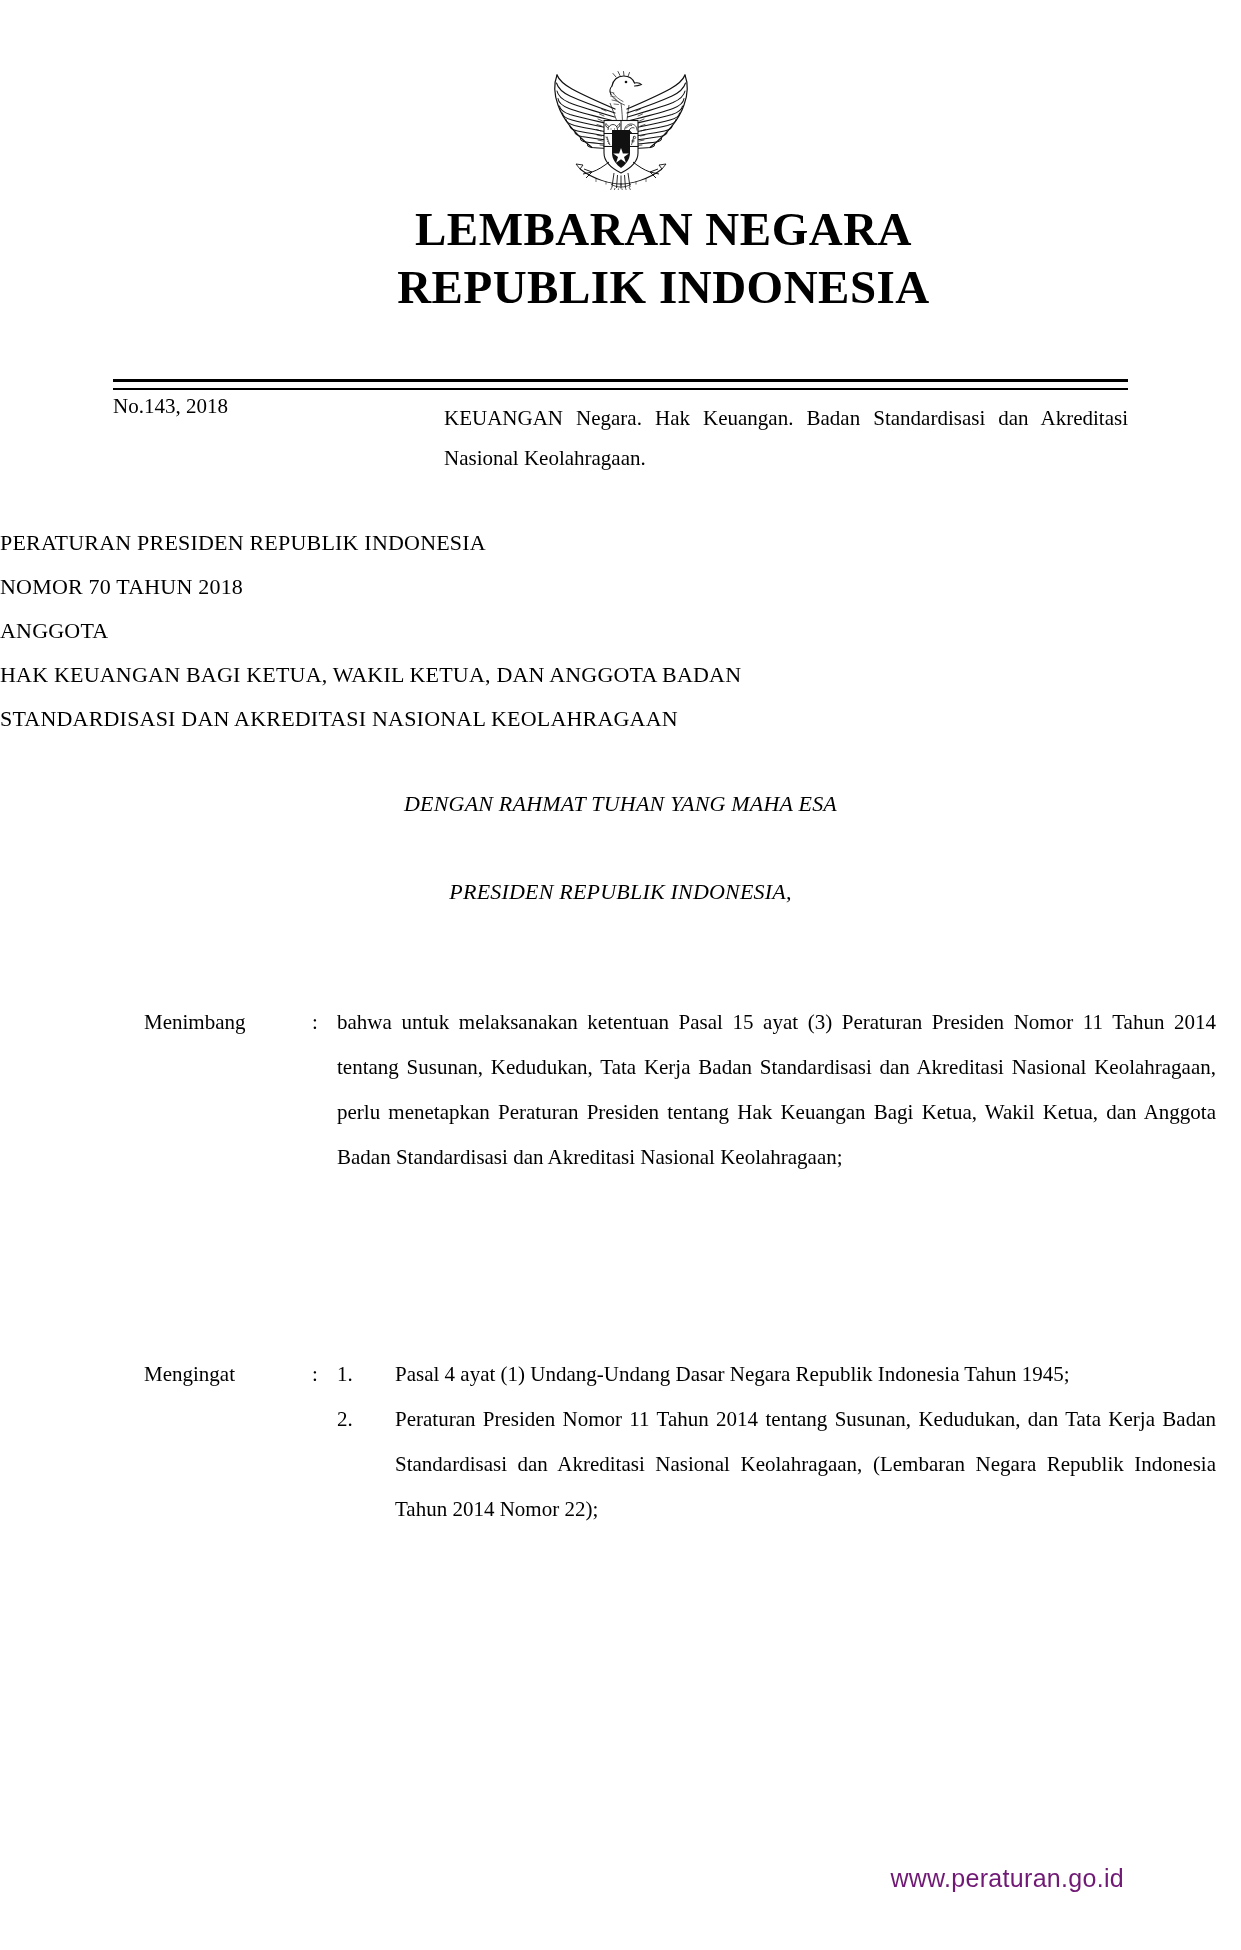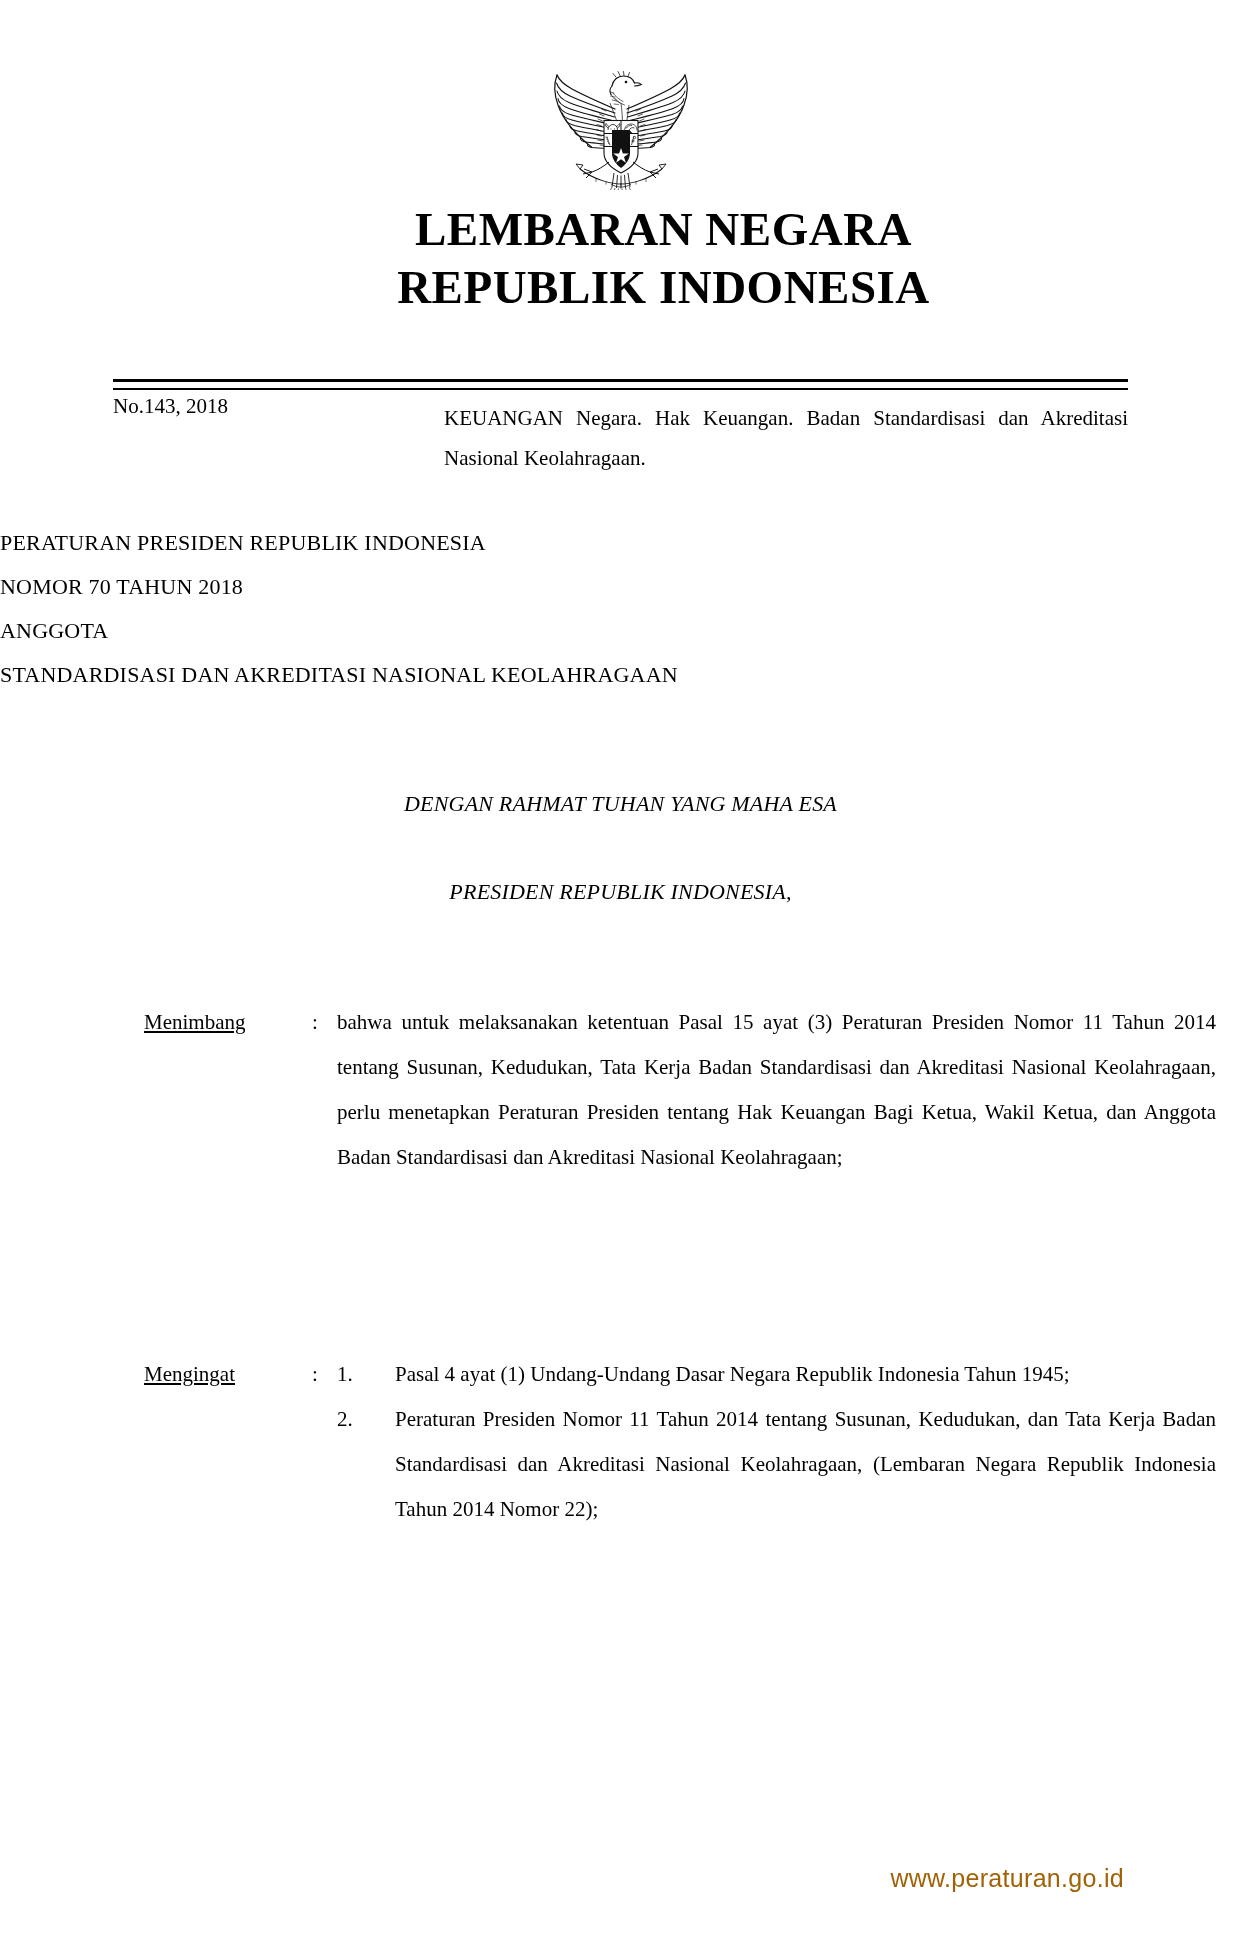--- a/index.html
+++ b/index.html
@@ -130,21 +130,20 @@
   #clause-menimbang { top: 1000px; }
   #clause-mengingat { top: 1352px; }
 
   .clause-label {
     position: absolute;
     top: 0;
     left: 31px;
     font-size: 21px;
     line-height: 45px;
     white-space: nowrap;
-    text-decoration: underline;
   }
   .clause-colon {
     position: absolute;
     top: 0;
     left: 199px;
     font-size: 21px;
     line-height: 45px;
   }
   .clause-body {
     margin-left: 224px;
@@ -182,21 +181,21 @@
     left: 0;
     top: 1864px;
     width: 100%;
     text-align: right;
     padding-right: 117px;
     box-sizing: border-box;
   }
   .footer-url {
     font-family: "Liberation Sans", "DejaVu Sans", sans-serif;
     font-size: 25px;
-    color: #a16207;
+    color: #701a75;
     letter-spacing: 0.3px;
   }
 </style>
 </head>
 <body>
 
 <div class="page">
 
   <div class="emblem-wrap">
     <svg width="150" height="135" viewBox="0 0 300 270" xmlns="http://www.w3.org/2000/svg">
@@ -325,20 +324,21 @@
 
   <div class="meta-row">
     <div class="meta-no">No.143, 2018</div>
     <div class="meta-subject">KEUANGAN Negara. Hak Keuangan. Badan Standardisasi dan Akreditasi Nasional Keolahragaan.</div>
   </div>
 
   <div class="title-block">
     <div class="title-line">PERATURAN PRESIDEN REPUBLIK INDONESIA</div>
     <div class="title-line">NOMOR 70 TAHUN 2018</div>
     <div class="title-line">ANGGOTA</div>
+    <div class="title-line">HAK KEUANGAN BAGI KETUA, WAKIL KETUA, DAN ANGGOTA BADAN</div>
     <div class="title-line">STANDARDISASI DAN AKREDITASI NASIONAL KEOLAHRAGAAN</div>
   </div>
 
   <div class="preamble-block">
     <div class="preamble-line">DENGAN RAHMAT TUHAN YANG MAHA ESA</div>
     <div class="preamble-gap"></div>
     <div class="preamble-line">PRESIDEN REPUBLIK INDONESIA,</div>
   </div>
 
   <div class="clause" id="clause-menimbang">

